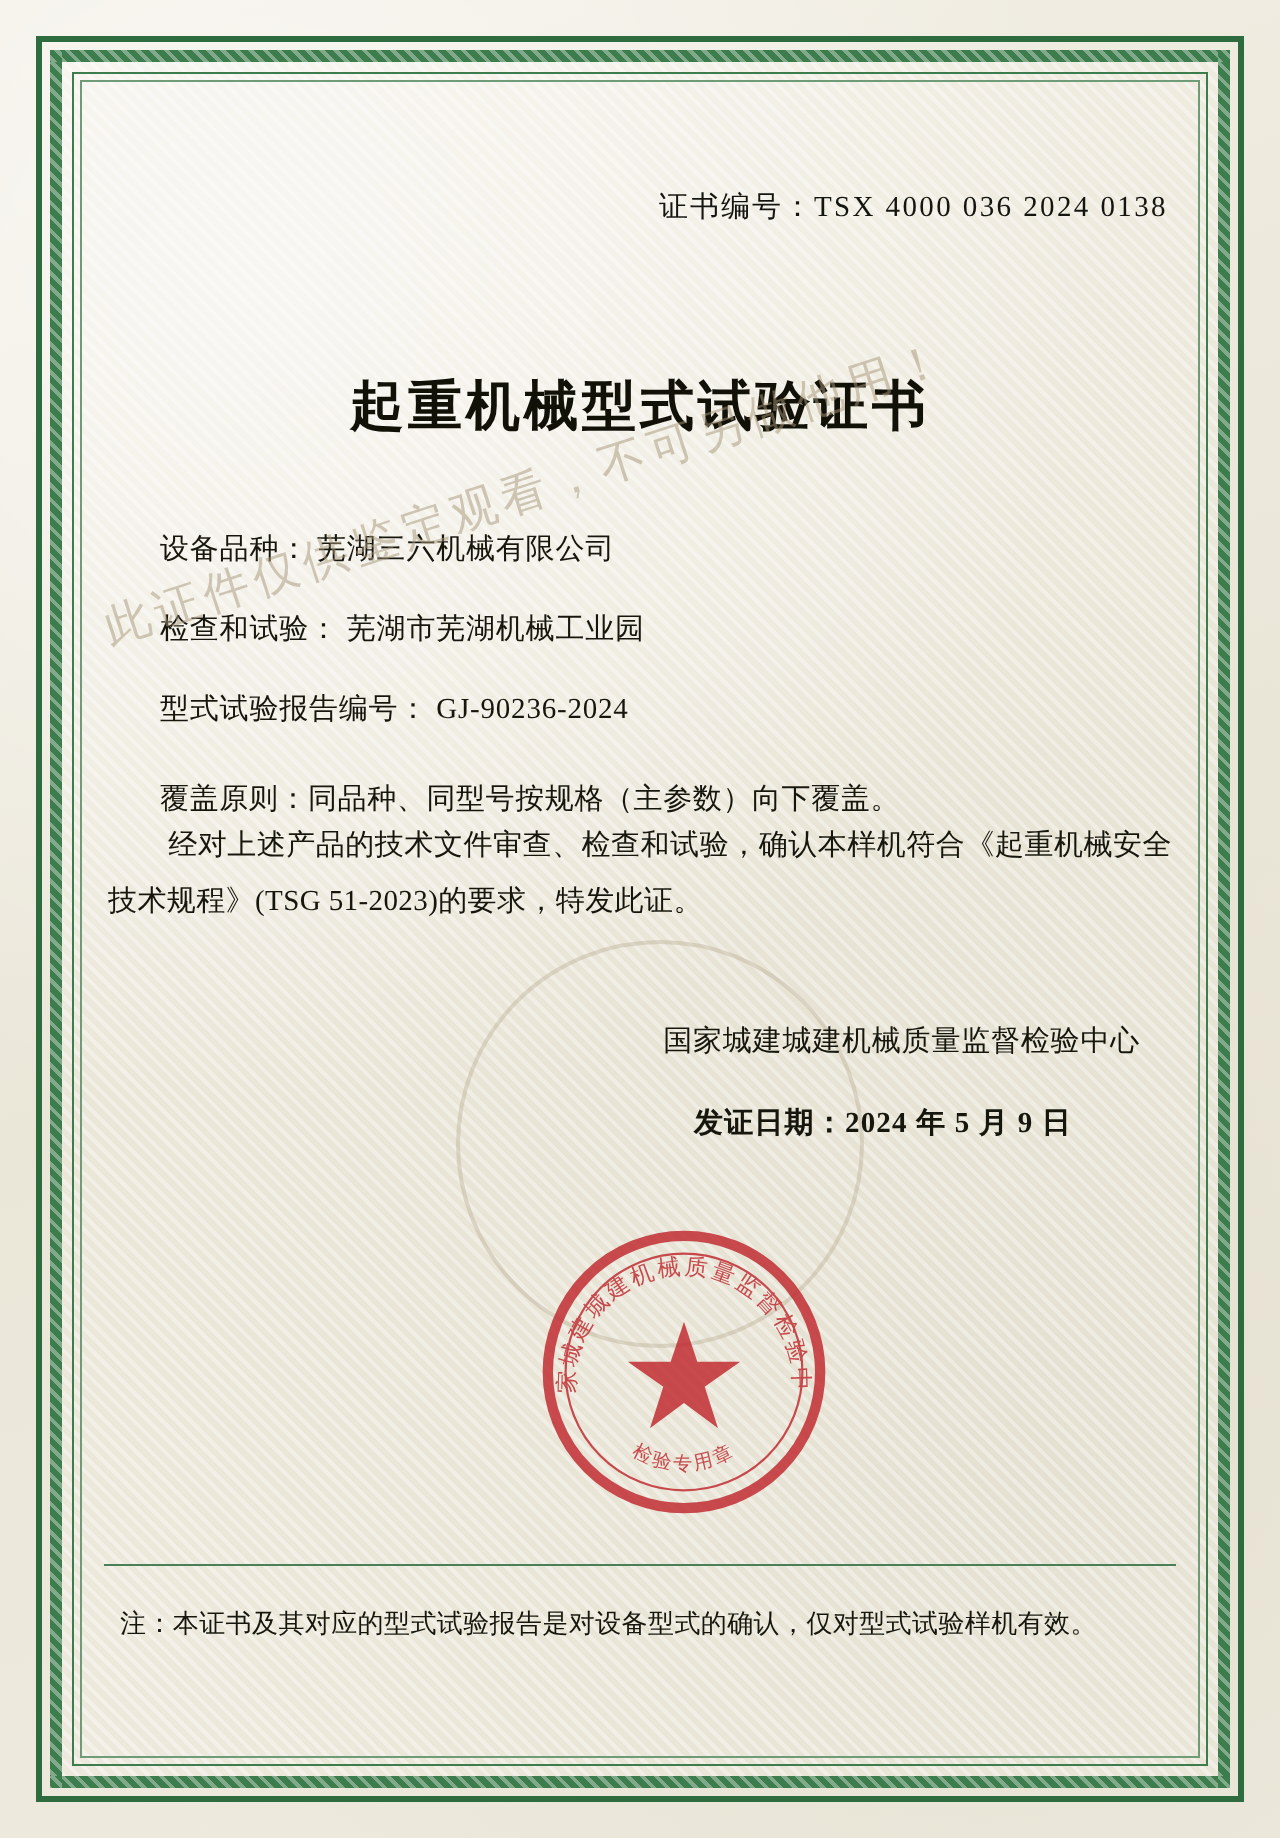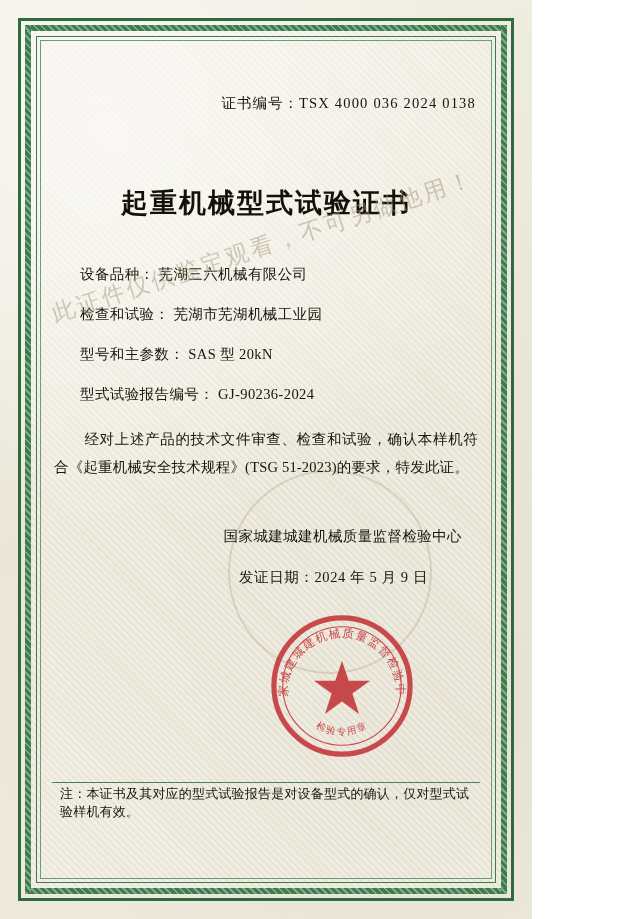--- a/index.html
+++ b/index.html
@@ -9,21 +9,21 @@
   }
   body {
     width: 640px;
     height: 919px;
     font-family: "Liberation Serif", "DejaVu Serif", serif;
     overflow: hidden;
   }
 
   .certificate {
     position: relative;
-    width: 532px;
+    width: 640px;
     height: 919px;
     background: #efece1;
     box-sizing: border-box;
     overflow: hidden;
   }
 
   
   .paper-texture {
     position: absolute;
     inset: 0;
@@ -150,20 +150,21 @@
     letter-spacing: 0.4px;
     padding-right: 18px;
   }
   .issue-date {
     margin-top: 22px;
     text-align: right;
     font-size: 14.5px;
     color: #16160d;
     letter-spacing: 0.6px;
     padding-right: 52px;
+    font-weight: bold;
   }
 
   .footer-divider {
     position: absolute;
     left: 0;
     right: 0;
     bottom: 84px;
     border-top: 1px solid #4b7f59;
   }
   .note {
@@ -237,27 +238,25 @@
     <div class="title">起重机械型式试验证书</div>
 
     <div class="fields">
       <div class="field-row">
         <span class="field-label">设备品种：</span><span class="field-value">芜湖三六机械有限公司</span>
       </div>
       <div class="field-row">
         <span class="field-label">检查和试验：</span><span class="field-value">芜湖市芜湖机械工业园</span>
       </div>
       <div class="field-row">
-        <span class="field-label">型号和主参数：</span><span class="field-value">SAS 型 20kN</span>
-      </div>
-      <div class="field-row">
         <span class="field-label">型式试验报告编号：</span><span class="field-value">GJ-90236-2024</span>
       </div>
     </div>
 
+    <div class="coverage">覆盖原则：同品种、同型号按规格（主参数）向下覆盖。</div>
 
     <div class="statement">
       <span class="indent"></span><span>经对上述产品的技术文件审查、检查和试验，确认本样机符合《起重机械安全技术规程》(TSG 51-2023)的要求，特发此证。</span>
     </div>
 
     <div class="issuer">国家城建城建机械质量监督检验中心</div>
 
     <div class="issue-date">
       <span>发证日期：</span><span>2024 年 5 月 9 日</span>
     </div>

